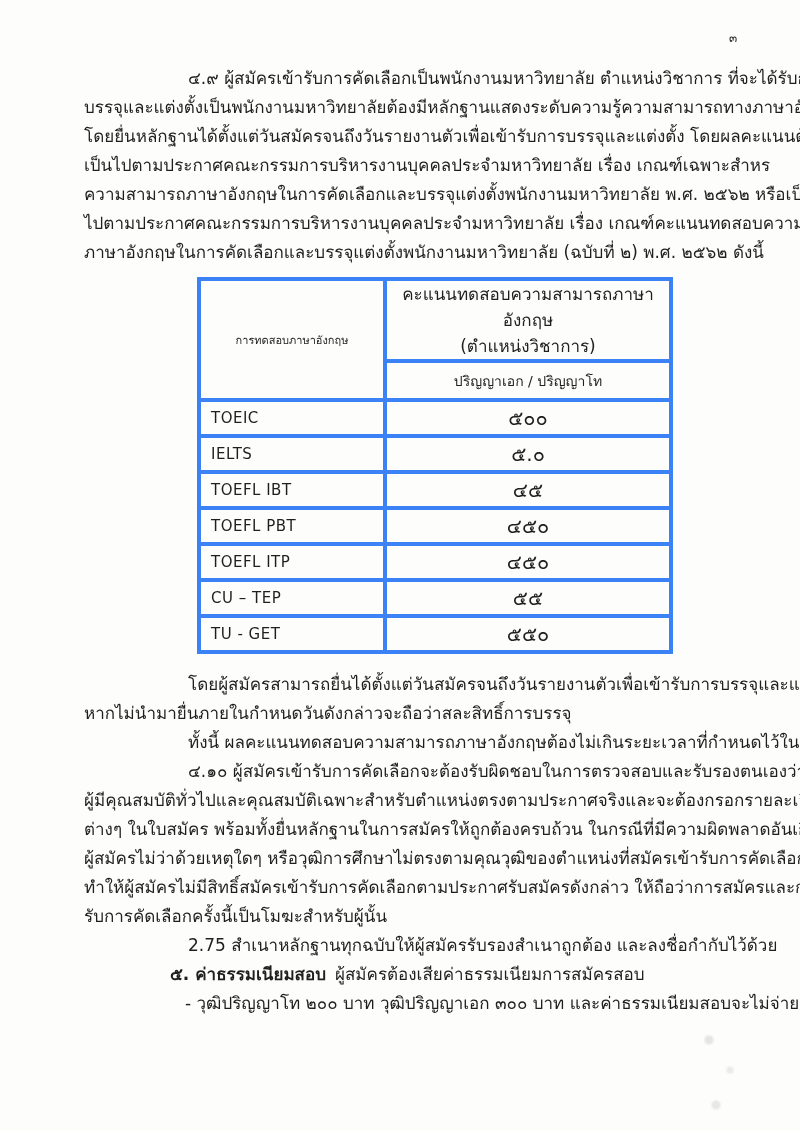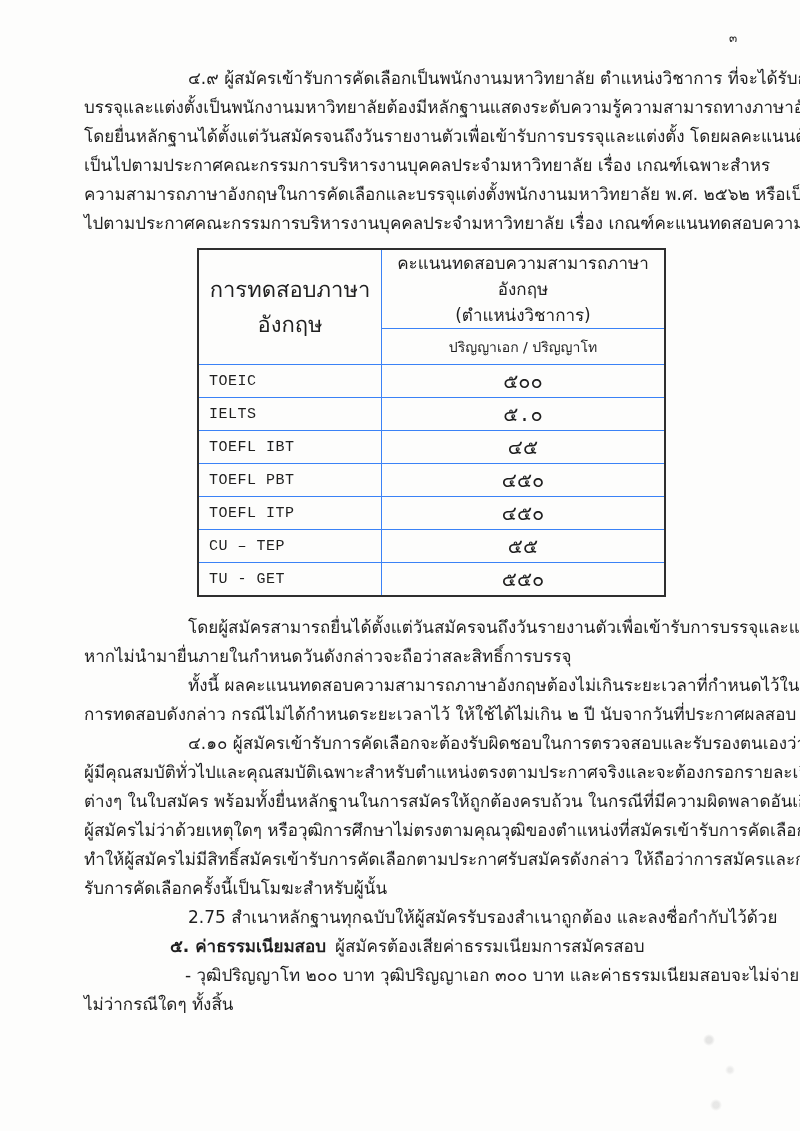--- a/index.html
+++ b/index.html
@@ -26,31 +26,31 @@
   .b { font-weight: bold; }
   .sec5-rest { margin-left: 9px; font-family: Liberation Mono, monospace; }
 
   table.score {
     border-collapse: collapse;
     margin: 10px 0 16px 113px;
     border: 2px solid #2e2e2e;
     table-layout: fixed;
   }
   table.score td {
-    border: 1px solid #3b82f6;
+    border: 4px solid #3b82f6;
     padding: 0;
     vertical-align: middle;
   }
   .c1 { width: 172px; }
   .c2 { width: 282px; text-align: center; }
   .hdr-top { height: 56px; font-size: 17px; }
   .hdr-top div { line-height: 26px; }
   .hdr-sub { height: 35px; font-size: 14px; }
-  .c1-hdr { text-align: center; font-size: 22px; font-family: Liberation Serif, serif; }
-  .trow td { height: 28px; font-family: Liberation Mono, monospace; }
+  .c1-hdr { text-align: center; font-size: 11px; font-family: Liberation Serif, serif; }
+  .trow td { height: 28px; }
   .test-name { font-size: 15px; padding-left: 10px !important; letter-spacing: 0.5px; }
   .score-val { font-size: 20px; }
 
   
   .scan-noise {
     position: absolute; top: 1020px; left: 688px;
     width: 70px; height: 100px;
     background:
       radial-gradient(circle at 30% 20%, rgba(120,120,120,0.18) 0 3px, transparent 6px),
       radial-gradient(circle at 60% 50%, rgba(120,120,120,0.14) 0 2px, transparent 5px),
@@ -66,20 +66,21 @@
 
   <div class="content">
 
     <div>
       <div class="line ind">๔.๙ ผู้สมัครเข้ารับการคัดเลือกเป็นพนักงานมหาวิทยาลัย ตำแหน่งวิชาการ ที่จะได้รับการ</div>
       <div class="line">บรรจุและแต่งตั้งเป็นพนักงานมหาวิทยาลัยต้องมีหลักฐานแสดงระดับความรู้ความสามารถทางภาษาอังกฤษ</div>
       <div class="line">โดยยื่นหลักฐานได้ตั้งแต่วันสมัครจนถึงวันรายงานตัวเพื่อเข้ารับการบรรจุและแต่งตั้ง โดยผลคะแนนต้อง</div>
       <div class="line">เป็นไปตามประกาศคณะกรรมการบริหารงานบุคคลประจำมหาวิทยาลัย เรื่อง เกณฑ์เฉพาะสำหร</div>
       <div class="line">ความสามารถภาษาอังกฤษในการคัดเลือกและบรรจุแต่งตั้งพนักงานมหาวิทยาลัย พ.ศ. ๒๕๖๒ หรือเป็น</div>
       <div class="line">ไปตามประกาศคณะกรรมการบริหารงานบุคคลประจำมหาวิทยาลัย เรื่อง เกณฑ์คะแนนทดสอบความสามารถ</div>
+      <div class="line">ภาษาอังกฤษในการคัดเลือกและบรรจุแต่งตั้งพนักงานมหาวิทยาลัย (ฉบับที่ ๒) พ.ศ. ๒๕๖๒ ดังนี้</div>
     </div>
 
     <table class="score">
       <tbody>
         <tr>
           <td class="c1 c1-hdr" rowspan="2">การทดสอบภาษาอังกฤษ</td>
           <td class="c2 hdr-top">
             <div>คะแนนทดสอบความสามารถภาษาอังกฤษ</div>
             <div>(ตำแหน่งวิชาการ)</div>
           </td>
@@ -118,40 +119,38 @@
       </tbody>
     </table>
 
     <div>
       <div class="line ind">โดยผู้สมัครสามารถยื่นได้ตั้งแต่วันสมัครจนถึงวันรายงานตัวเพื่อเข้ารับการบรรจุและแต่งตั้ง</div>
       <div class="line">หากไม่นำมายื่นภายในกำหนดวันดังกล่าวจะถือว่าสละสิทธิ์การบรรจุ</div>
     </div>
 
     <div>
       <div class="line ind">ทั้งนี้  ผลคะแนนทดสอบความสามารถภาษาอังกฤษต้องไม่เกินระยะเวลาที่กำหนดไว้ในใบผ่าน</div>
-      <div class="line">การทดสอบดังกล่าว กรณีไม่ได้กำหนดระยะเวลาไว้ ให้ใช้ได้ไม่เกิน ๒ ปี นับจากวันที่ประกาศผลสอบ</div>
     </div>
 
     <div>
       <div class="line ind">๔.๑๐ ผู้สมัครเข้ารับการคัดเลือกจะต้องรับผิดชอบในการตรวจสอบและรับรองตนเองว่าเป็น</div>
       <div class="line">ผู้มีคุณสมบัติทั่วไปและคุณสมบัติเฉพาะสำหรับตำแหน่งตรงตามประกาศจริงและจะต้องกรอกรายละเอียด</div>
       <div class="line">ต่างๆ ในใบสมัคร พร้อมทั้งยื่นหลักฐานในการสมัครให้ถูกต้องครบถ้วน ในกรณีที่มีความผิดพลาดอันเกิดจาก</div>
       <div class="line">ผู้สมัครไม่ว่าด้วยเหตุใดๆ หรือวุฒิการศึกษาไม่ตรงตามคุณวุฒิของตำแหน่งที่สมัครเข้ารับการคัดเลือก อันมีผล</div>
       <div class="line">ทำให้ผู้สมัครไม่มีสิทธิ์สมัครเข้ารับการคัดเลือกตามประกาศรับสมัครดังกล่าว ให้ถือว่าการสมัครและการได้เข้า</div>
       <div class="line">รับการคัดเลือกครั้งนี้เป็นโมฆะสำหรับผู้นั้น</div>
     </div>
 
     <div class="line ind">2.75 สำเนาหลักฐานทุกฉบับให้ผู้สมัครรับรองสำเนาถูกต้อง และลงชื่อกำกับไว้ด้วย</div>
 
     <div class="line ind5">
       <span class="b">๕. ค่าธรรมเนียมสอบ</span><span class="sec5-rest">ผู้สมัครต้องเสียค่าธรรมเนียมการสมัครสอบ</span>
     </div>
 
     <div>
       <div class="line indf">- วุฒิปริญญาโท ๒๐๐ บาท วุฒิปริญญาเอก ๓๐๐ บาท และค่าธรรมเนียมสอบจะไม่จ่ายคืนให้</div>
-      <div class="line">ไม่ว่ากรณีใดๆ ทั้งสิ้น</div>
     </div>
 
   </div>
 
   <div class="scan-noise"></div>
 
 </div>
 
 </body></html>

